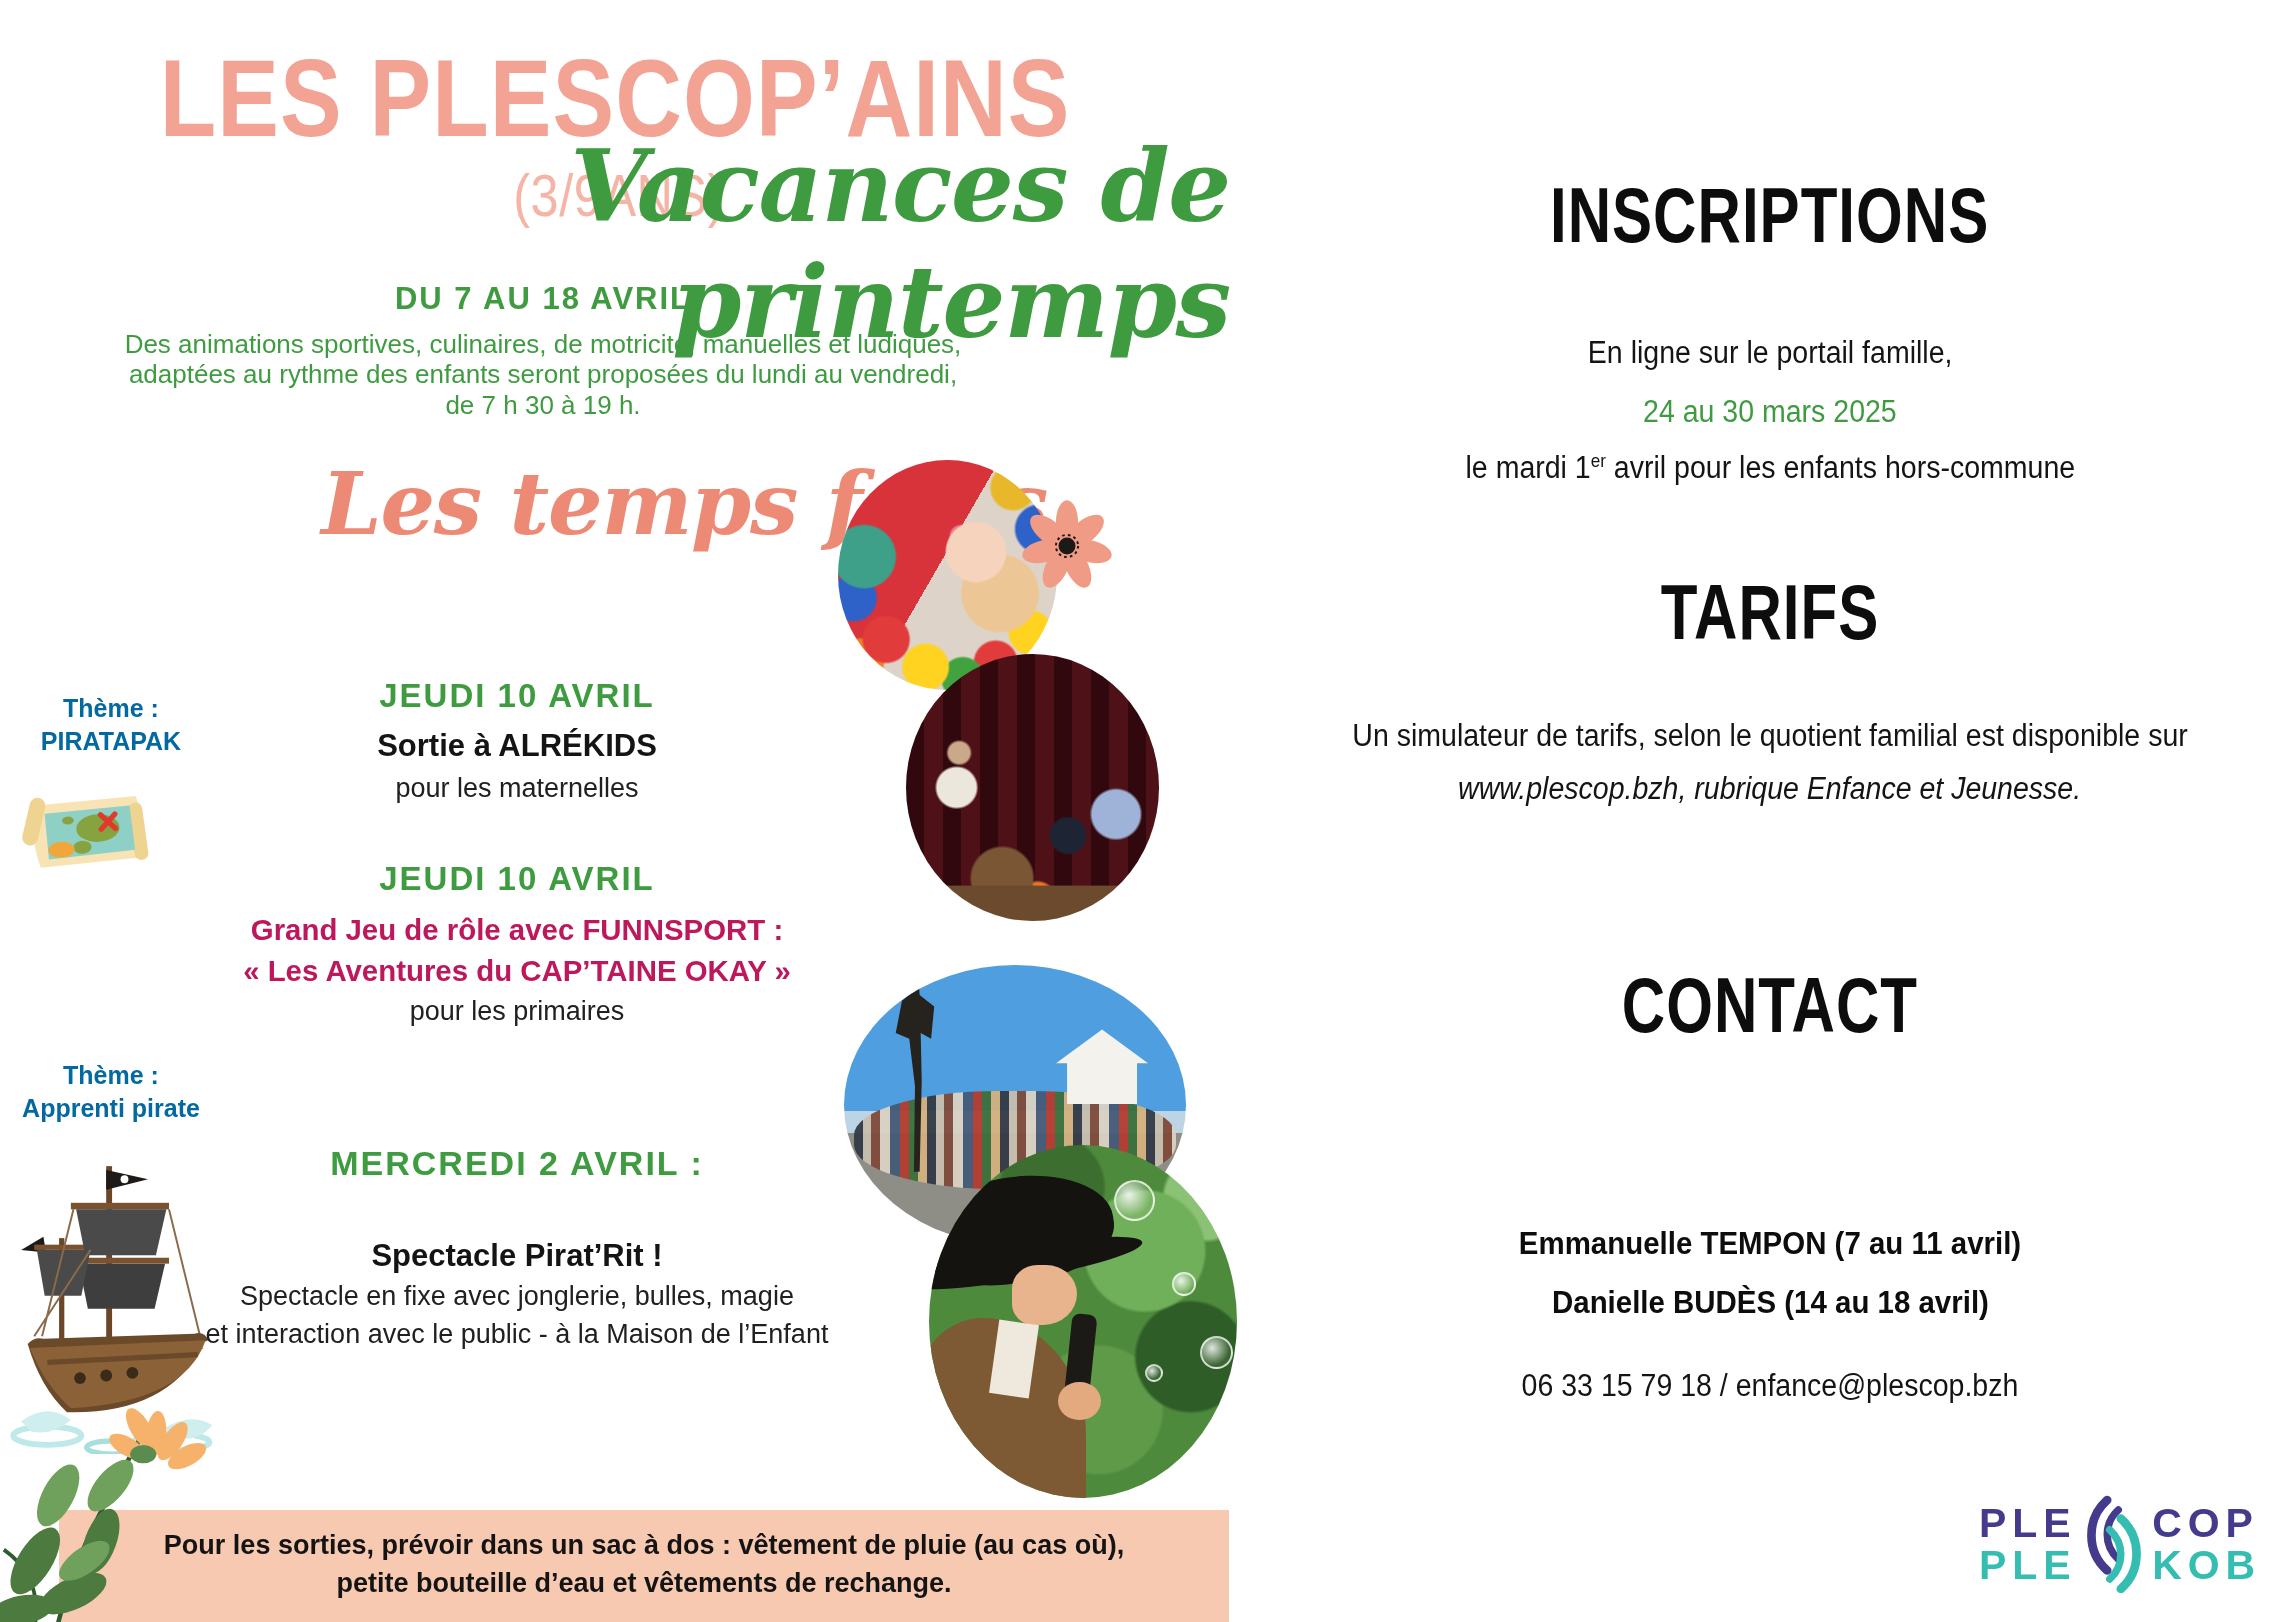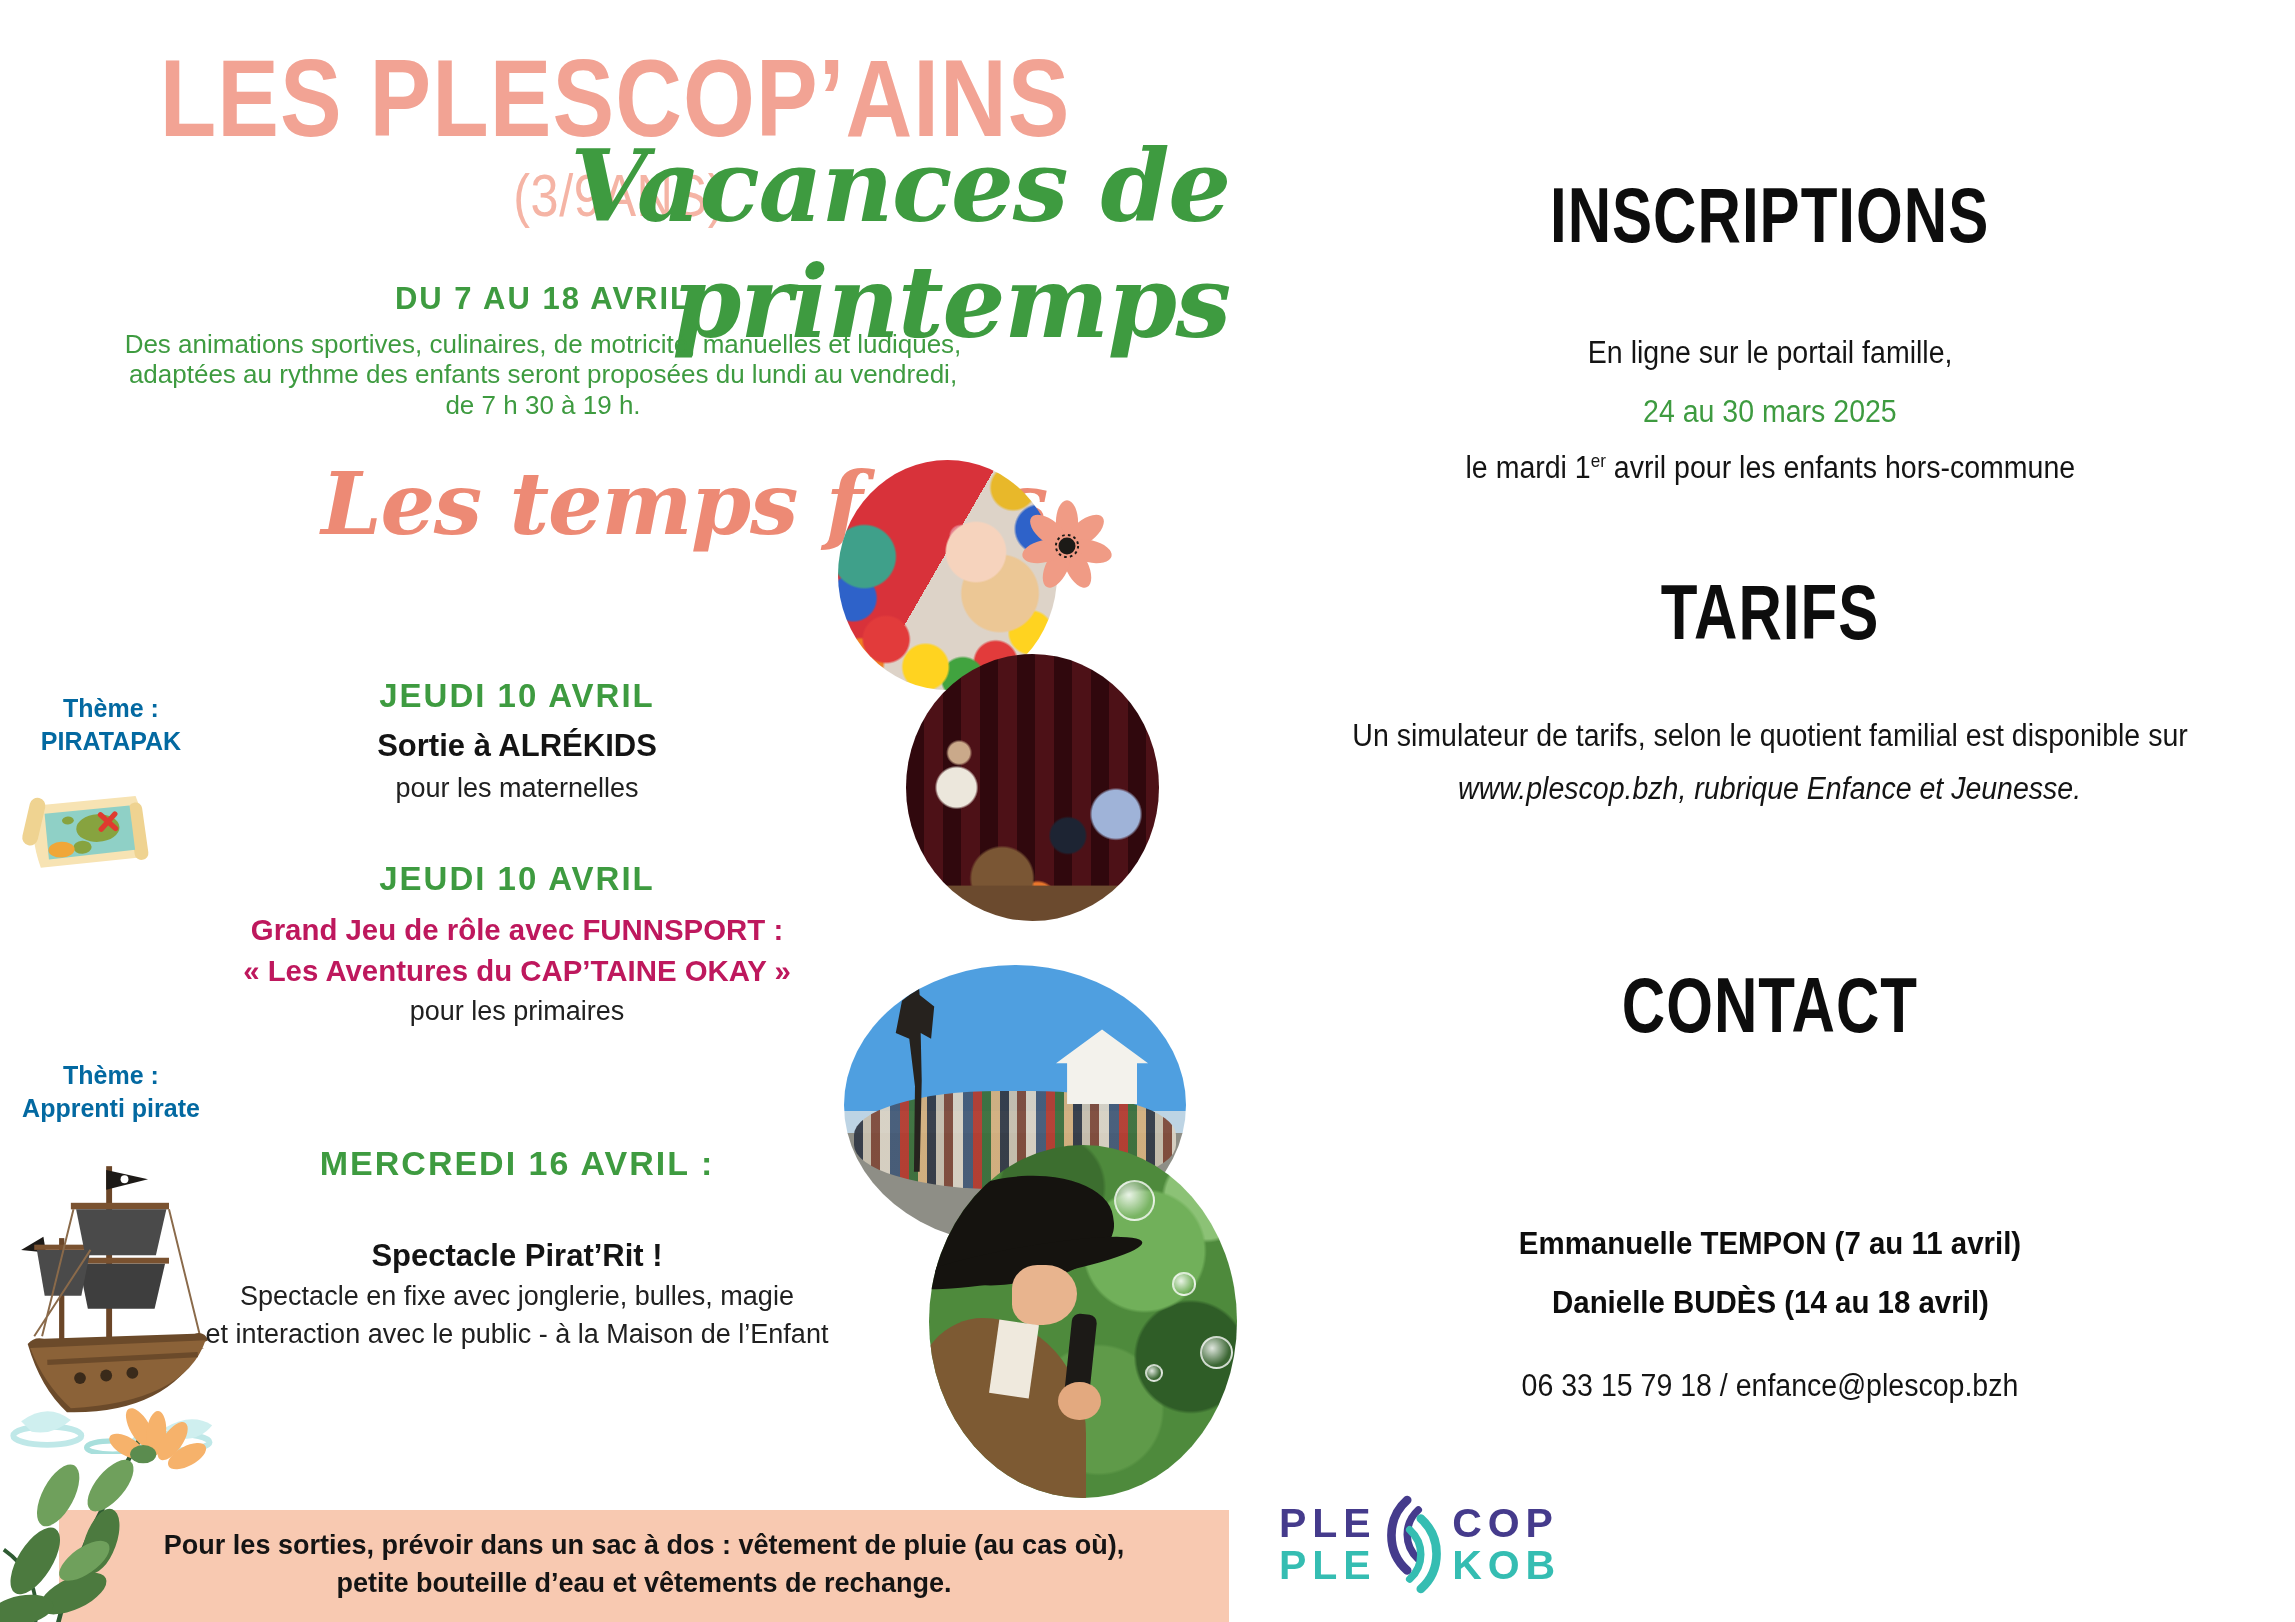--- a/index.html
+++ b/index.html
@@ -94,21 +94,21 @@
   
   .r{left:1279px;width:982px;}
   .rhead{font-size:77px;font-weight:800;color:#0d0d0d;letter-spacing:1.3px;}
   .rline{font-size:31px;font-weight:400;color:#141414;}
   .rgreen{color:#3E9B40;}
   .rsub{font-size:33px;font-weight:600;letter-spacing:0.7px;color:#0d0d0d;}
   .rdir{font-size:32px;font-weight:600;color:#0d0d0d;}
   sup{font-size:60%;}
 
   
-  .logo{left:1279px;top:1493px;width:982px;display:block;text-align:left;}
+  .logo{left:1279px;top:1493px;width:982px;display:block;text-align:right;}
   .logo-inner{display:inline-flex;align-items:center;gap:3.9px;}
   .logo-col{display:flex;flex-direction:column;line-height:1.02;font-size:41px;font-weight:800;letter-spacing:5.9px;}
   .logo-col.right{align-items:flex-start;}
   .logo-col.left{align-items:flex-end;}
   .lp{color:#453B8C;}
   .lt{color:#35BDB2;}
 </style>
 </head>
 <body>
 
@@ -183,21 +183,21 @@
     <path d="M30 312 Q40 300 55 304 L285 296 Q300 292 306 306 Q250 330 300 318 L296 318 Q240 420 90 416 Q50 380 30 312 Z" fill="#6B4A2A"></path>
     <path d="M34 318 L302 306 Q270 400 96 410 Q54 372 34 318 Z" fill="#8B6238"></path>
     <path d="M60 340 L290 328" stroke="#6B4A2A" stroke-width="8"></path>
     <circle cx="110" cy="364" r="9" fill="#3A2A1A"></circle>
     <circle cx="150" cy="360" r="9" fill="#3A2A1A"></circle>
     <circle cx="190" cy="356" r="9" fill="#3A2A1A"></circle>
     <path d="M20 430 Q60 400 96 428 Q70 452 36 446 Z" fill="#CFEFEF"></path>
     <path d="M240 440 Q280 416 312 436 Q292 462 252 456 Z" fill="#CFEFEF"></path>
   </svg>
 
-  <div class="abs ctr evdate" style="top:1144px;font-size:34px;">MERCREDI 16 AVRIL  :</div>
+  <div class="abs ctr evdate" style="top:1144px;font-size:34px;">MERCREDI 2 AVRIL  :</div>
   <div class="abs ctr evtitle" style="top:1238px;">Spectacle Pirat’Rit !</div>
   <div class="abs ctr evnote" style="top:1281px;">Spectacle en fixe avec jonglerie, bulles, magie</div>
   <div class="abs ctr evnote" style="top:1319px;">et interaction avec le public - à la Maison de l’Enfant</div>
 
   <div class="photo photo-ballpit"></div>
 
   <svg class="abs" style="left:1018px;top:497px;" width="98" height="98" viewBox="0 0 150 150">
     <g transform="translate(75,75)">
       <g fill="#F09B85">
         <ellipse rx="17" ry="34" cy="-36"></ellipse>

